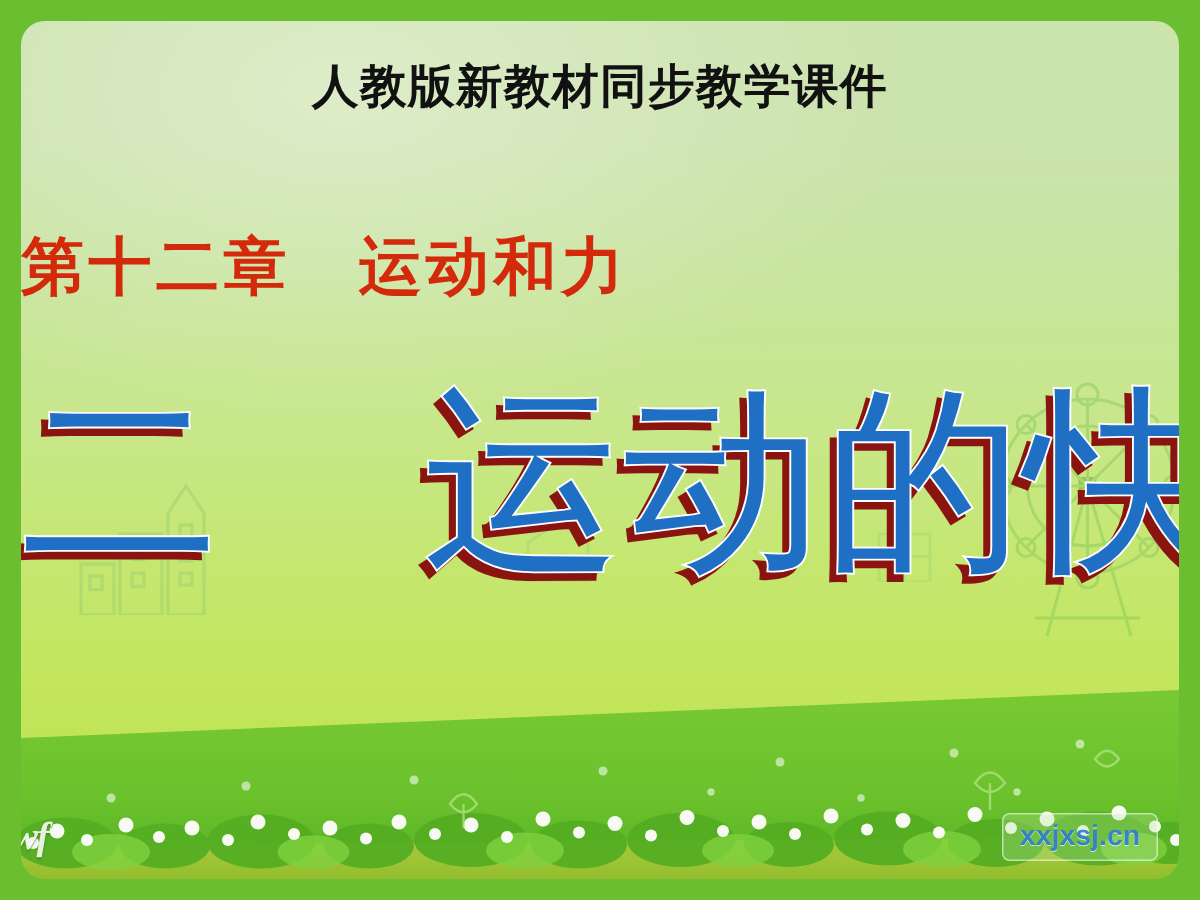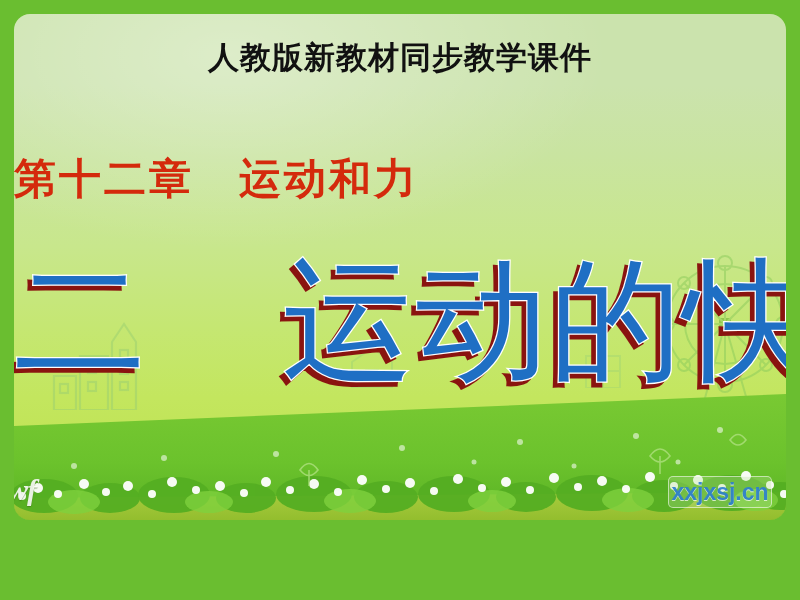--- a/index.html
+++ b/index.html
@@ -25,21 +25,21 @@
   }
 
   
   #canvas {
     position: absolute;
     left: 14px;
     top: 14px;
     right: 14px;
     bottom: 14px;
     width: 772px;
-    height: 506px;
+    height: 572px;
     border-radius: 16px;
     overflow: hidden;
     background: linear-gradient(to bottom,
                 #cbe3ad 0%,
                 #cbe3ad 14%,
                 #c9e4a0 28%,
                 #c8e78c 46%,
                 #c5e772 62%,
                 #c3e65e 76%,
                 #bfe353 88%,
@@ -165,21 +165,21 @@
   }
 
   
   #wm-left {
     position: absolute;
     left: -6px;
     bottom: 13px;
     font-family: "Liberation Serif", serif;
     font-style: italic;
     font-weight: bold;
-    font-size: 30px;
+    font-size: 26px;
     color: rgba(255,255,255,0.88);
     text-shadow: 0 1px 1px rgba(60,110,20,.55);
     letter-spacing: -1px;
   }
   #wm-logo {
     position: absolute;
     right: 14px;
     bottom: 12px;
     width: 102px;
     height: 30px;
@@ -187,21 +187,21 @@
     border-radius: 5px;
     background: rgba(180,225,150,0.30);
     display: flex;
     align-items: center;
     justify-content: center;
     overflow: hidden;
   }
   #wm-logo span {
     font-family: "Liberation Sans", sans-serif;
     font-weight: bold;
-    font-size: 23px;
+    font-size: 19px;
     letter-spacing: 0px;
     color: #2E7FD0;
     text-shadow: 0 1px 0 rgba(255,255,255,.75);
     opacity: .92;
   }
 </style>
 </head>
 <body>
 
 <div id="slide">

